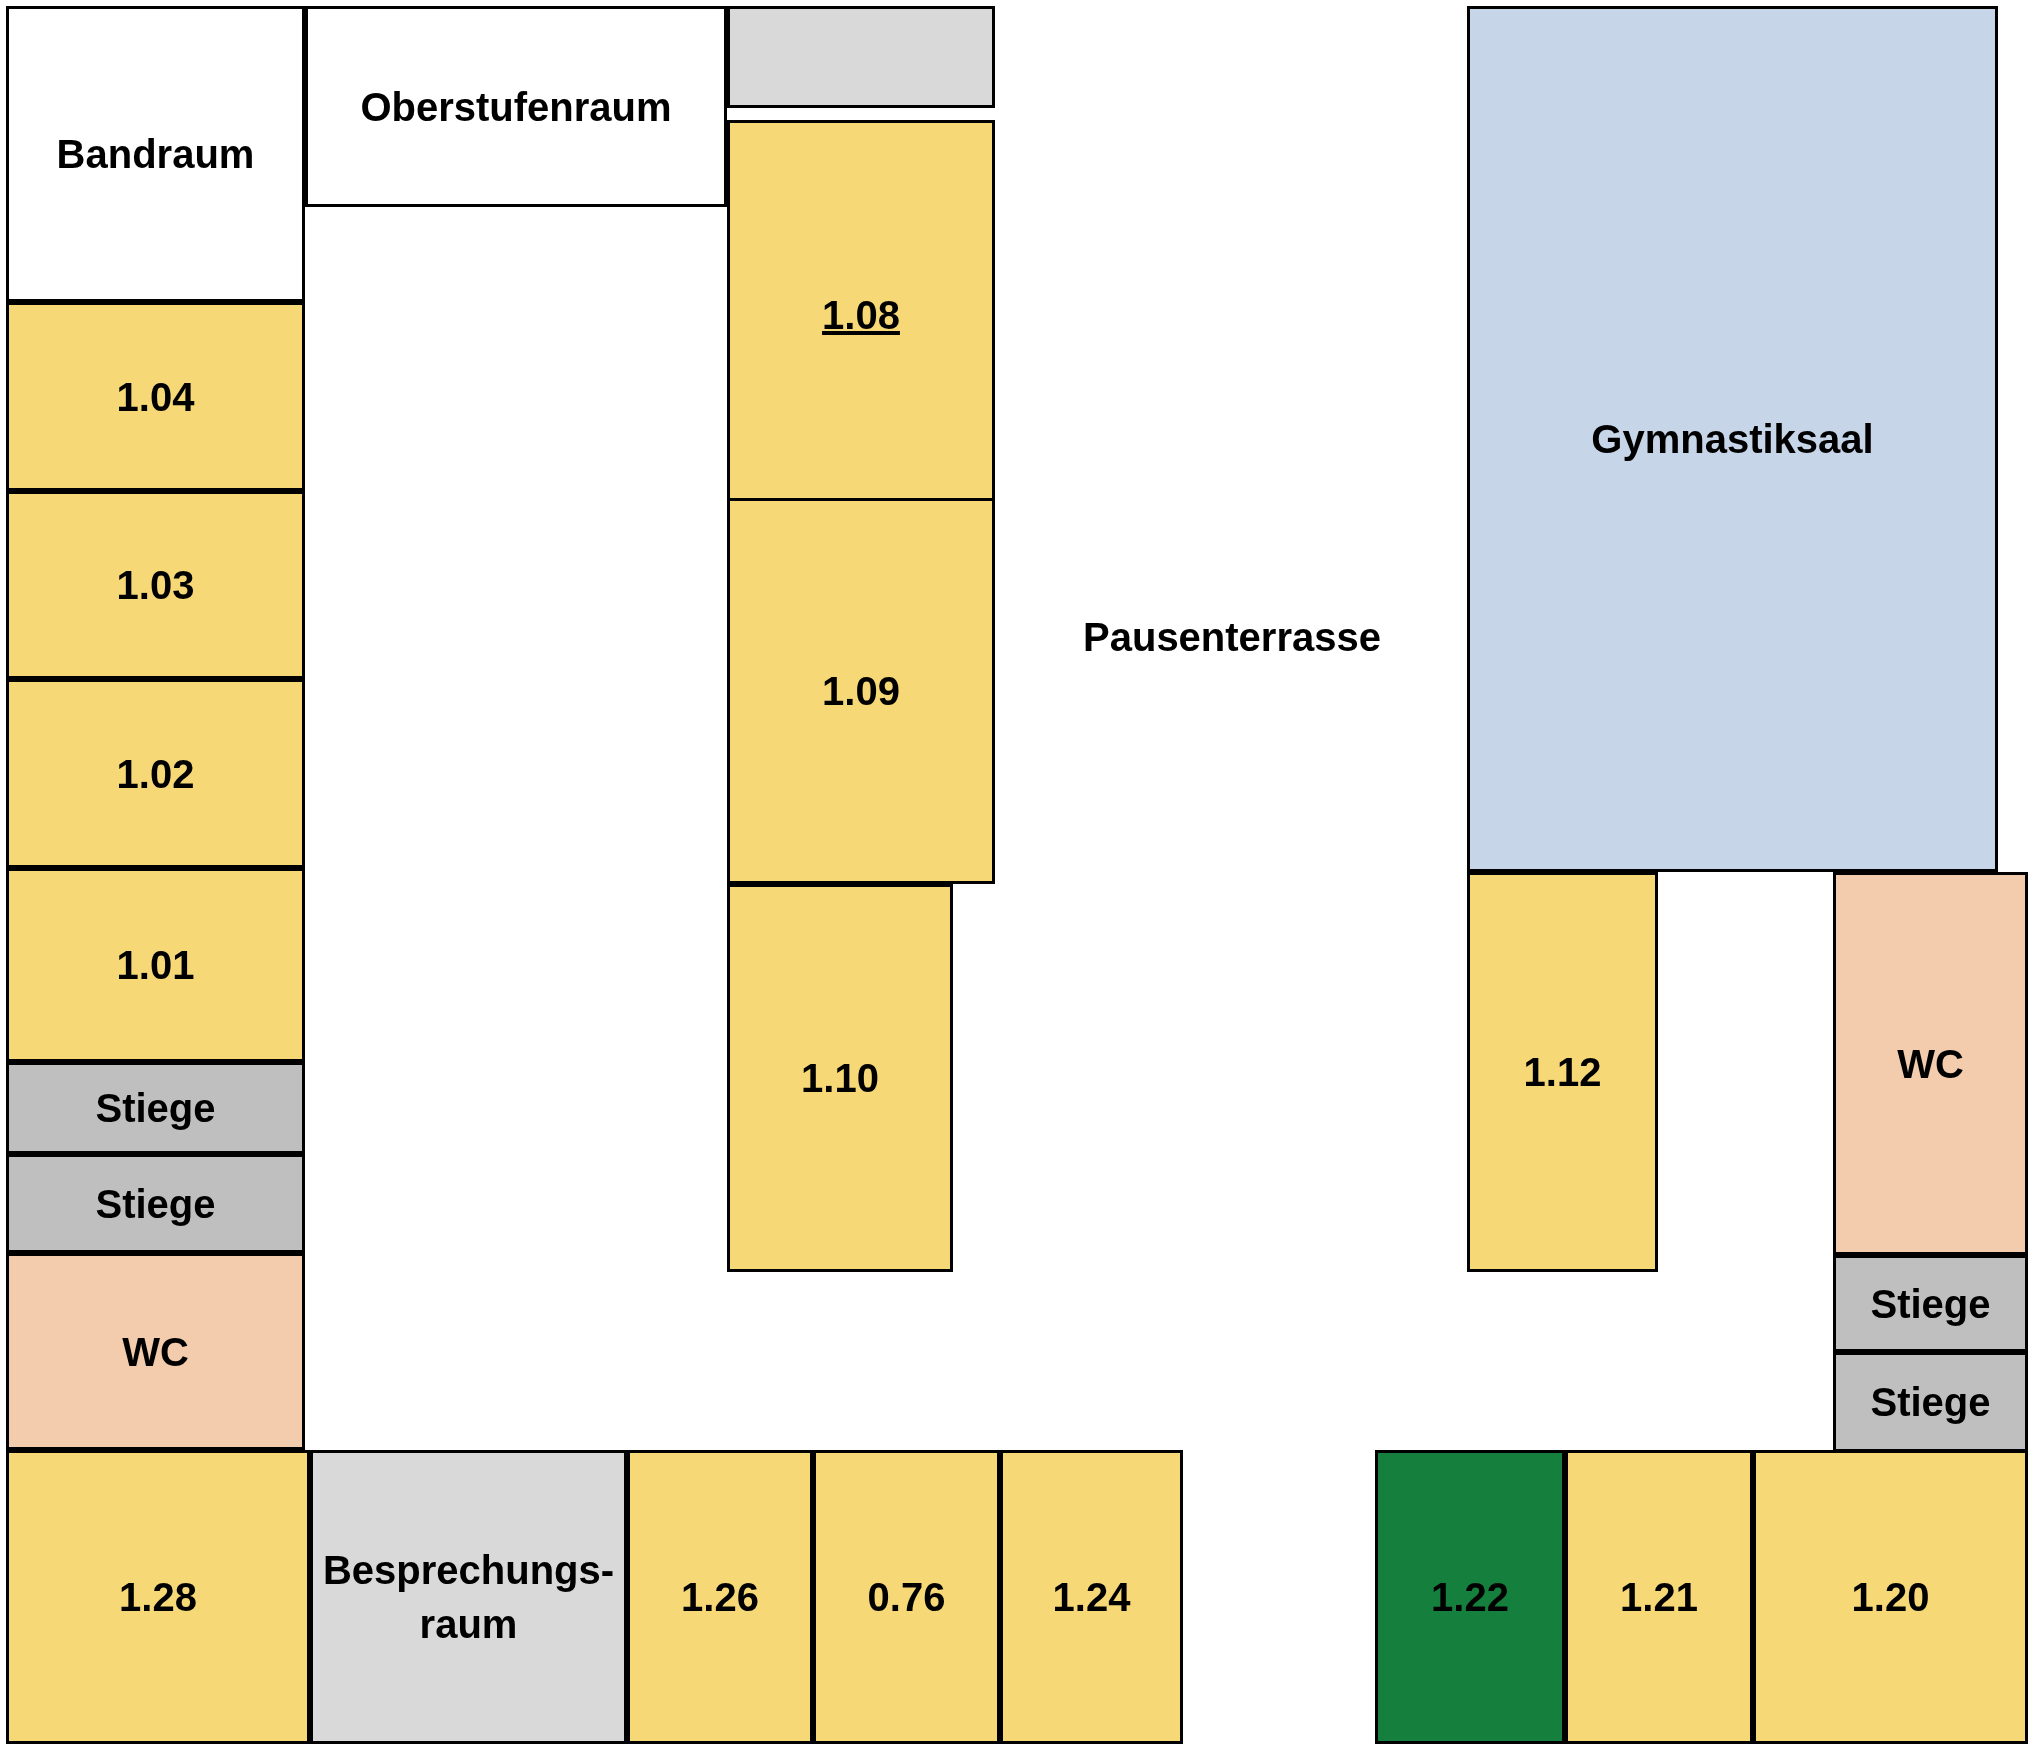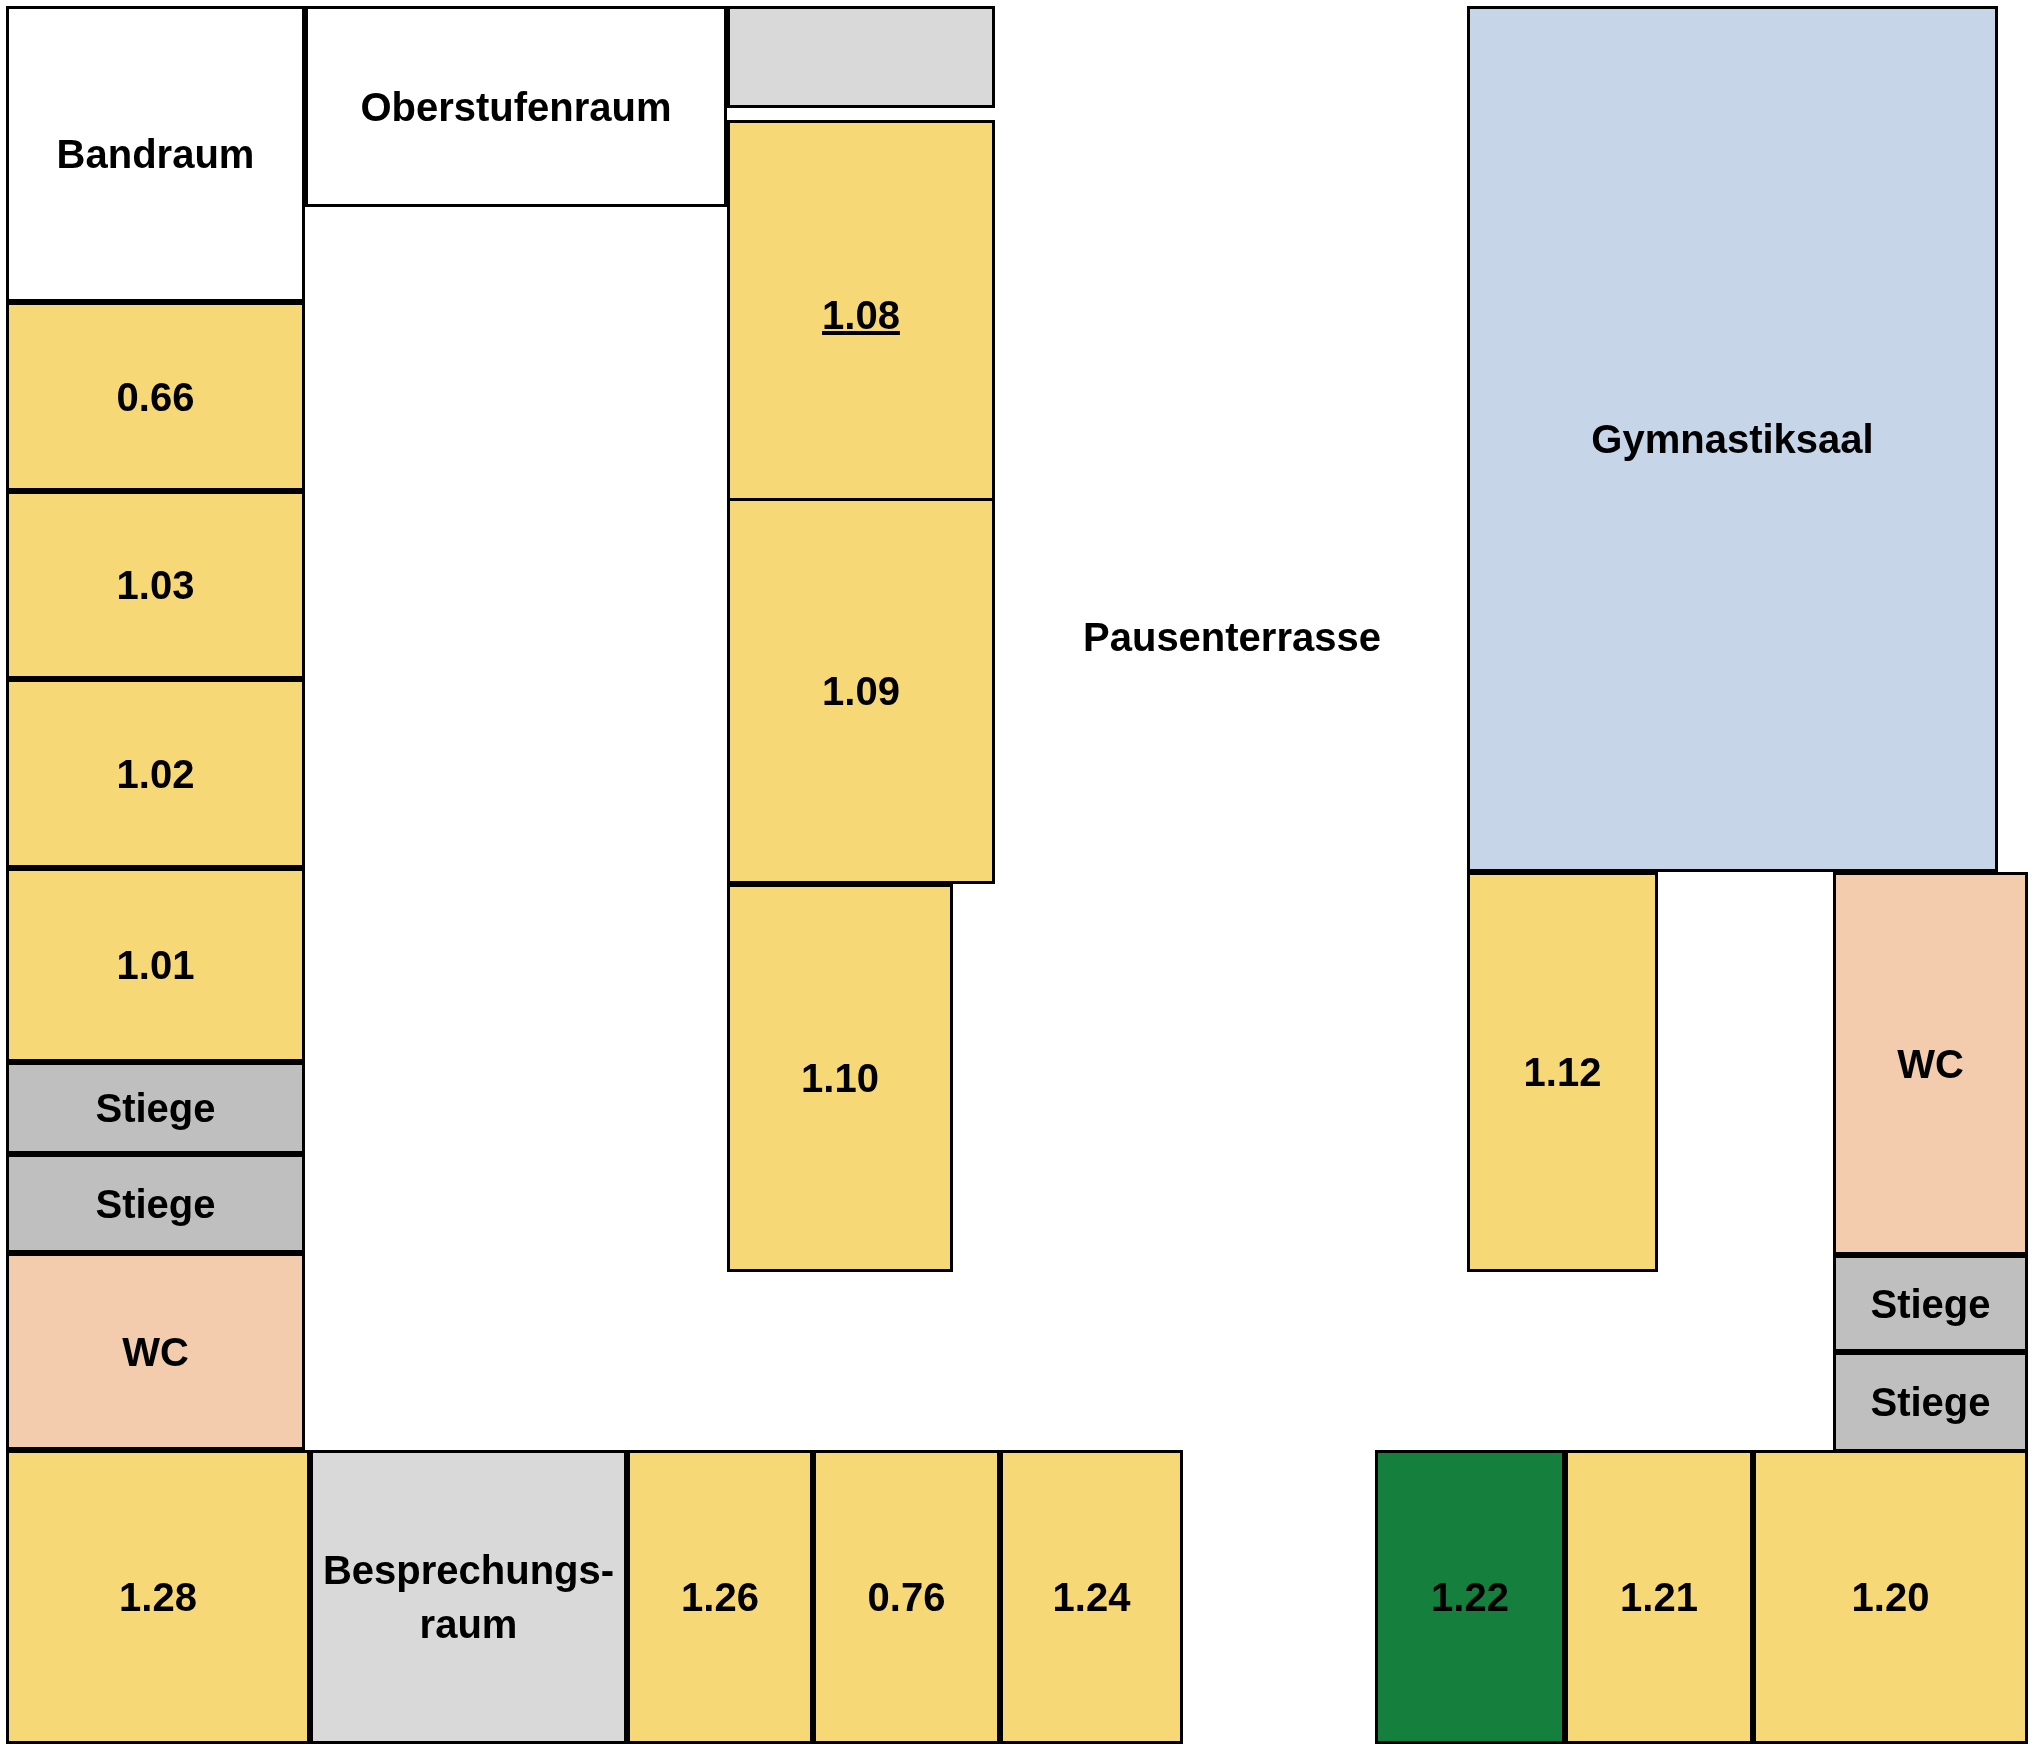--- a/index.html
+++ b/index.html
@@ -26,21 +26,21 @@
   }
   .room.bordered { border: 3px solid #000000; }
 </style>
 </head>
 <body>
 
 <div class="plan" id="plan">
     <div class="room bordered" style="left: 6px; top: 6px; width: 299px; height: 296px; background: rgb(255, 255, 255);"><span>Bandraum</span></div>
     <div class="room bordered" style="left: 305px; top: 6px; width: 422px; height: 201px; background: rgb(255, 255, 255);"><span>Oberstufenraum</span></div>
     <div class="room bordered" style="left: 727px; top: 6px; width: 268px; height: 102px; background: rgb(217, 217, 217);"><span></span></div>
-    <div class="room bordered" style="left: 6px; top: 302px; width: 299px; height: 189px; background: rgb(247, 216, 119);"><span>0.66</span></div>
+    <div class="room bordered" style="left: 6px; top: 302px; width: 299px; height: 189px; background: rgb(247, 216, 119);"><span>1.04</span></div>
     <div class="room bordered" style="left: 6px; top: 491px; width: 299px; height: 188px; background: rgb(247, 216, 119);"><span>1.03</span></div>
     <div class="room bordered" style="left: 6px; top: 679px; width: 299px; height: 189px; background: rgb(247, 216, 119);"><span>1.02</span></div>
     <div class="room bordered" style="left: 6px; top: 868px; width: 299px; height: 194px; background: rgb(247, 216, 119); justify-content: center;"><span>1.01</span></div>
     <div class="room bordered" style="left: 6px; top: 1062px; width: 299px; height: 92px; background: rgb(191, 191, 191);"><span>Stiege</span></div>
     <div class="room bordered" style="left: 6px; top: 1154px; width: 299px; height: 99px; background: rgb(191, 191, 191);"><span>Stiege</span></div>
     <div class="room bordered" style="left: 6px; top: 1253px; width: 299px; height: 197px; background: rgb(243, 204, 173);"><span>WC</span></div>
     <div class="room bordered" style="left: 727px; top: 120px; width: 268px; height: 390px; background: rgb(247, 216, 119); text-decoration: underline;"><span>1.08</span></div>
     <div class="room bordered" style="left: 727px; top: 498px; width: 268px; height: 386px; background: rgb(247, 216, 119);"><span>1.09</span></div>
     <div class="room bordered" style="left: 727px; top: 884px; width: 226px; height: 388px; background: rgb(247, 216, 119);"><span>1.10</span></div>
     <div class="room" style="left: 1012px; top: 547px; width: 440px; height: 180px; background: transparent;"><span>Pausenterrasse</span></div>

